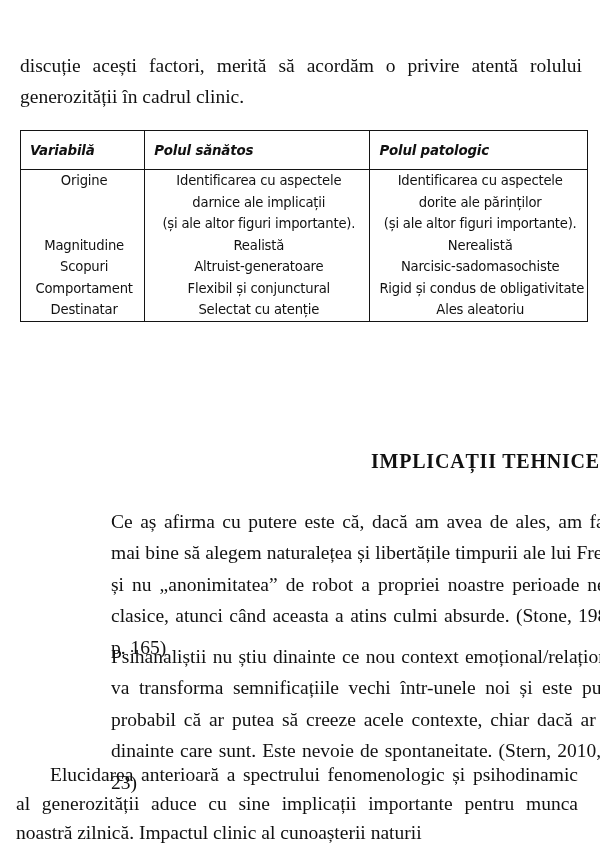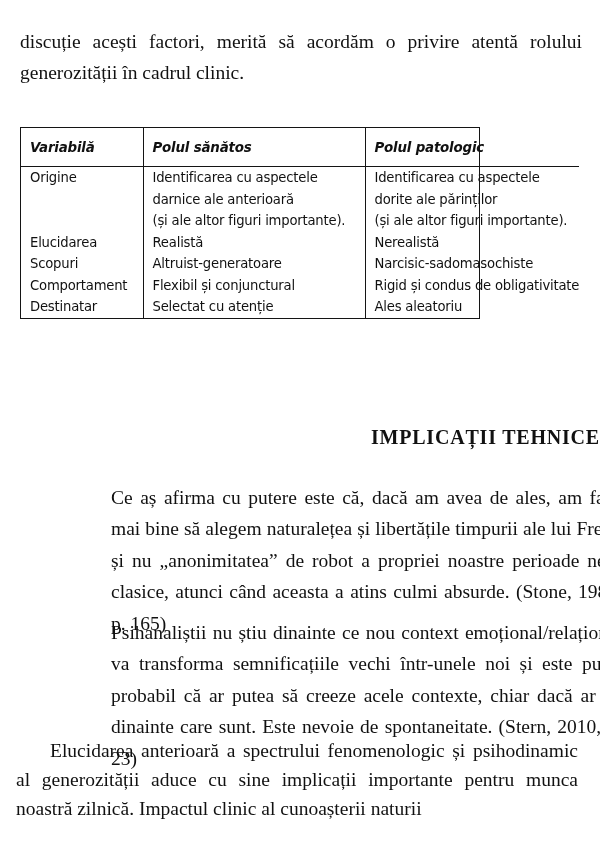--- a/index.html
+++ b/index.html
@@ -13,20 +13,21 @@
     position: relative;
     overflow: hidden;
     font-family: "Liberation Serif", "DejaVu Serif", serif;
     color: #111111;
   }
 
   .page {
     position: absolute;
     inset: 0;
     padding: 0;
+    margin-top: 24px;
   }
 
   
   .top-para {
     position: absolute;
     left: 20px;
     top: 6px;
     width: 562px;
     font-size: 19.5px;
     line-height: 31px;
@@ -43,22 +44,22 @@
     font-size: 14.5px;
     font-weight: bold;
     letter-spacing: -0.2px;
     color: #111111;
   }
 
   
   .spectrum-table {
     position: absolute;
     left: 20px;
-    top: 127px;
-    width: 460px;
+    top: 106px;
+    width: 568px;
     border: 1.6px solid #141414;
     border-collapse: collapse;
     box-sizing: border-box;
     font-family: "DejaVu Sans", "Liberation Sans", sans-serif;
   }
   .spectrum-table table {
     width: 100%;
     border-collapse: collapse;
     table-layout: fixed;
   }
@@ -80,20 +81,21 @@
   }
   .spectrum-table th:last-child { border-right: none; }
 
   .spectrum-table td {
     border-right: 1.4px solid #141414;
     vertical-align: top;
     font-size: 13.2px;
     font-weight: normal;
     padding: 0 6px 0 9px;
     letter-spacing: -0.2px;
+    text-align: center;
   }
   .spectrum-table td:last-child { border-right: none; }
 
   .cell-lines { line-height: 21.5px; }
   .cell-lines div { white-space: nowrap; }
   .pad-top { padding-top: 8px; }
   .pad-bottom { padding-bottom: 8px; }
 
   
   .section-heading {
@@ -158,37 +160,37 @@
       <tbody>
         <tr>
           <td class="pad-top">
             <div class="cell-lines">
               <div>Origine</div>
             </div>
           </td>
           <td class="pad-top">
             <div class="cell-lines">
               <div>Identificarea cu aspectele</div>
-              <div>darnice ale anterioară</div>
+              <div>darnice ale implicații</div>
               <div>(și ale altor figuri importante).</div>
             </div>
           </td>
           <td class="pad-top">
             <div class="cell-lines">
               <div>Identificarea cu aspectele</div>
               <div>dorite ale părinților</div>
               <div>(și ale altor figuri importante).</div>
             </div>
           </td>
         </tr>
 
         <tr>
           <td>
             <div class="cell-lines">
-                <div>Elucidarea</div>
+                <div>Magnitudine</div>
               </div>
           </td>
           <td>
             <div class="cell-lines">
                 <div>Realistă</div>
               </div>
           </td>
           <td>
             <div class="cell-lines">
                 <div>Nerealistă</div>

